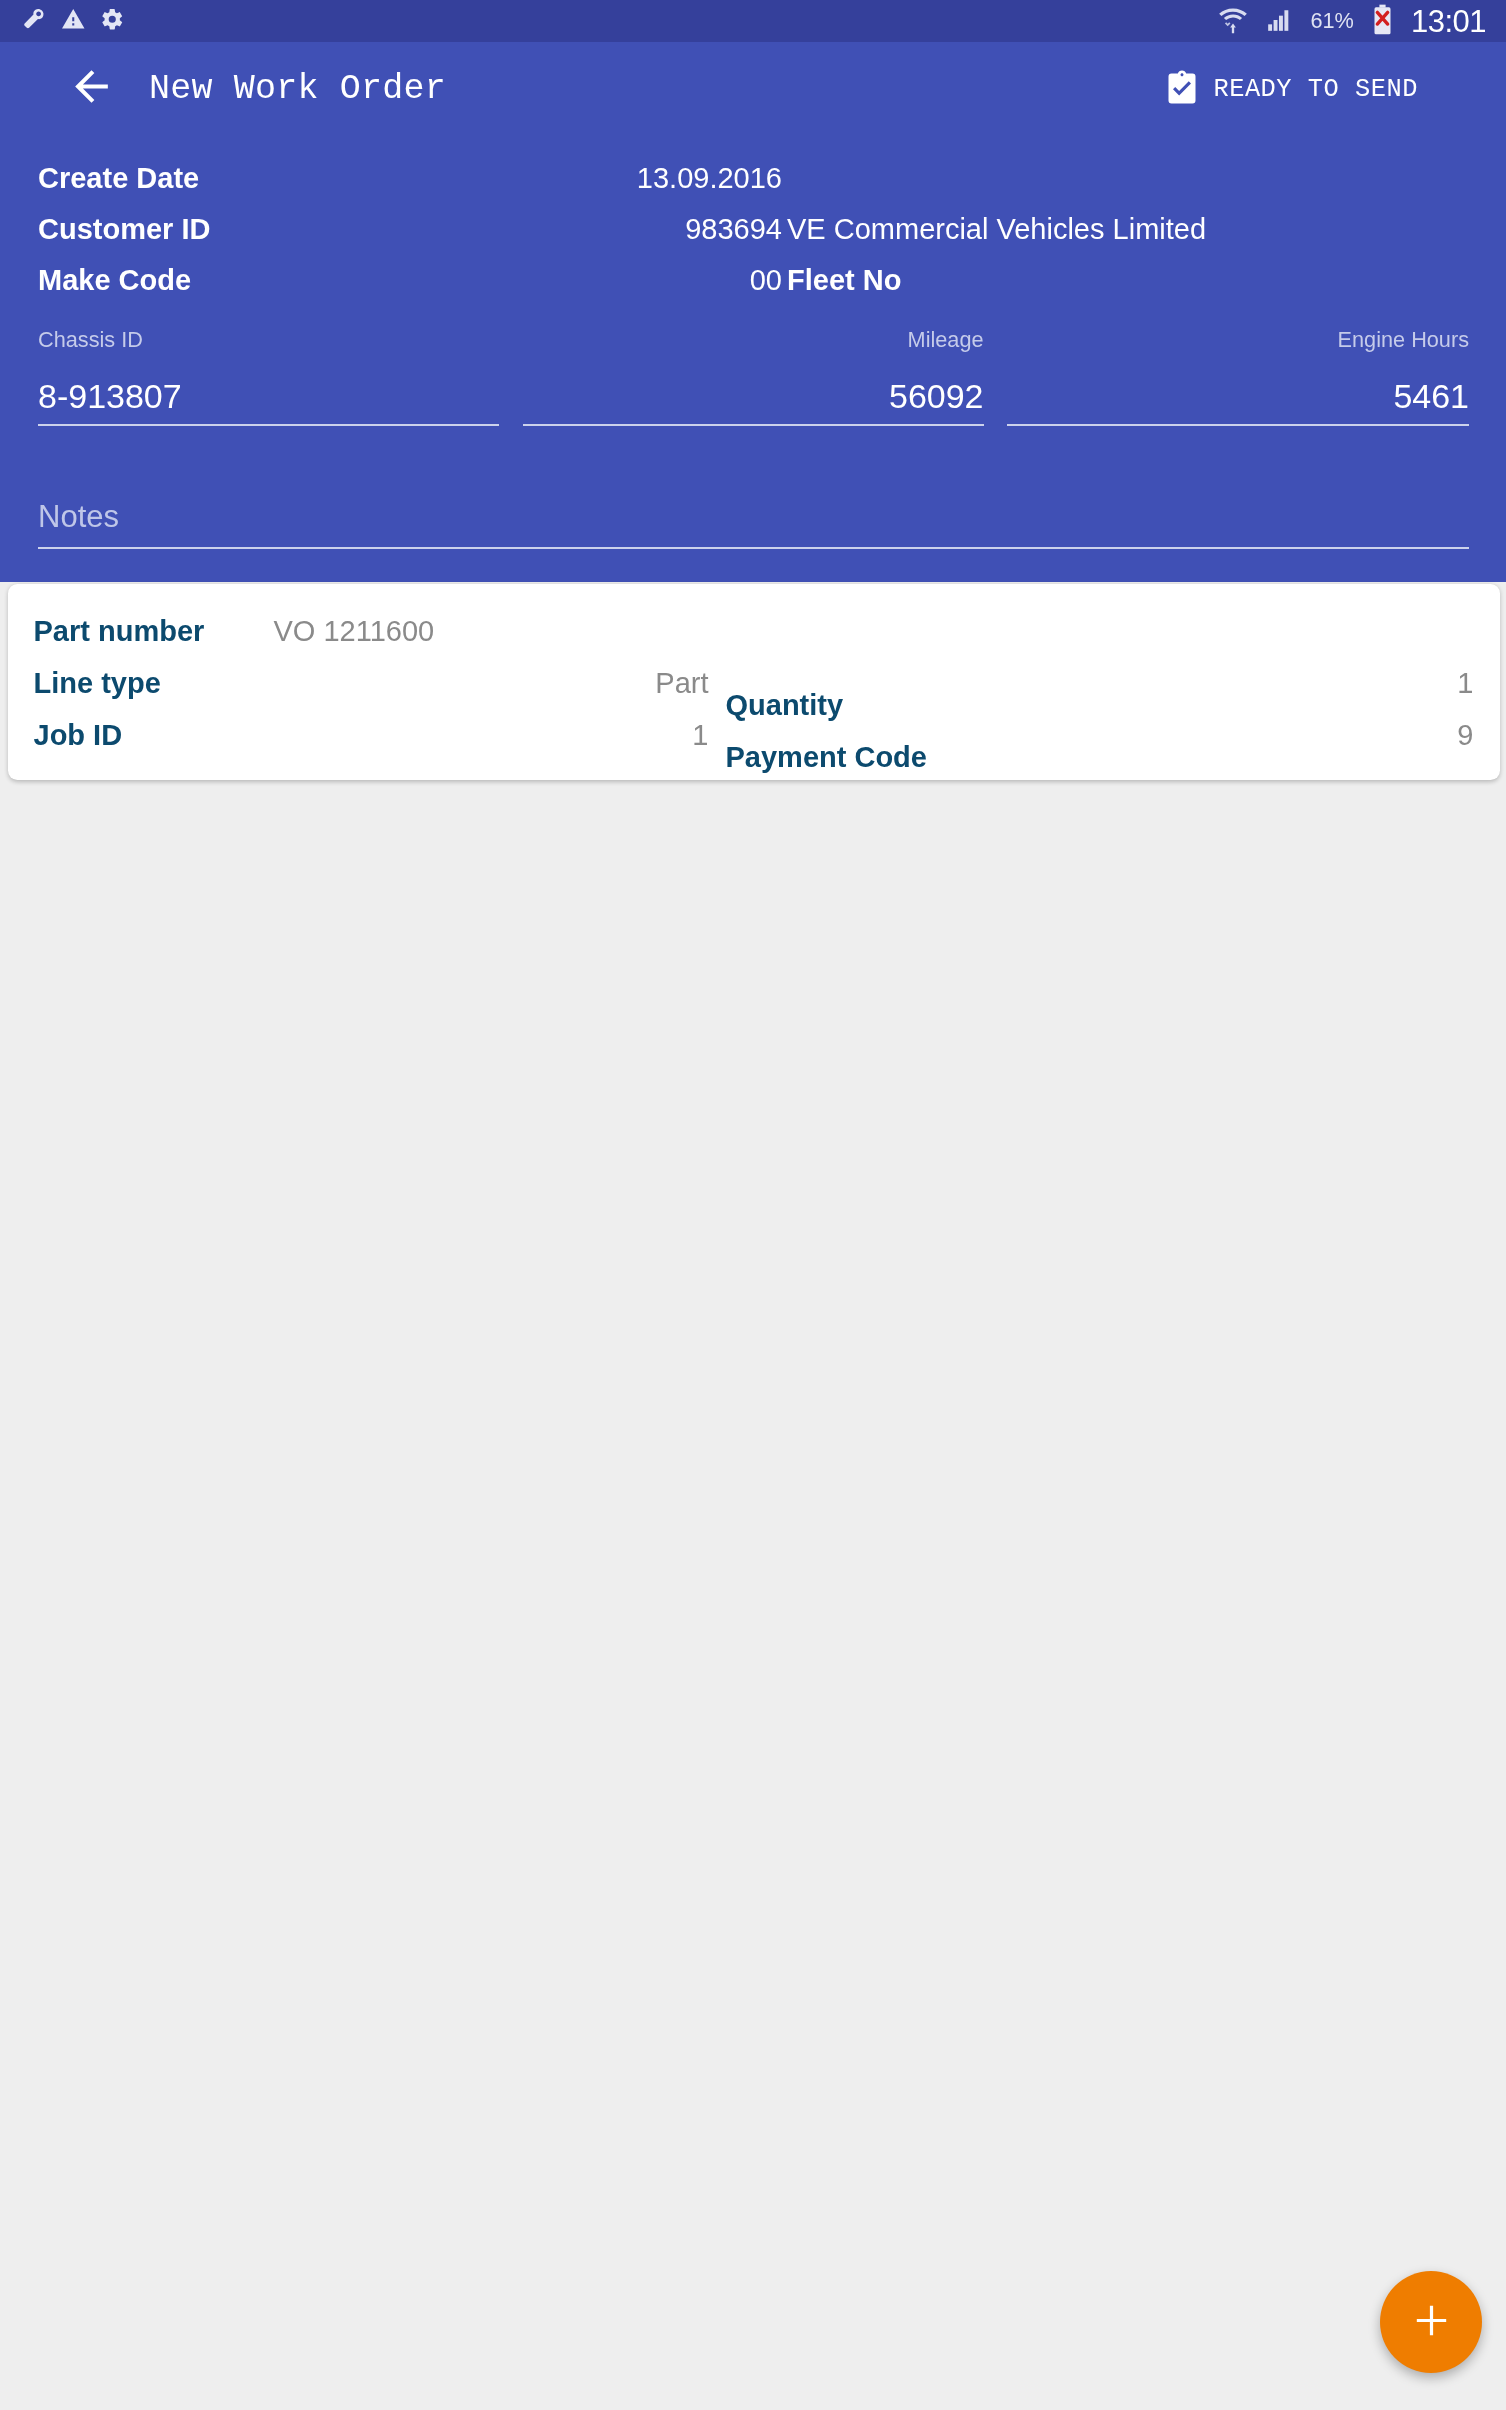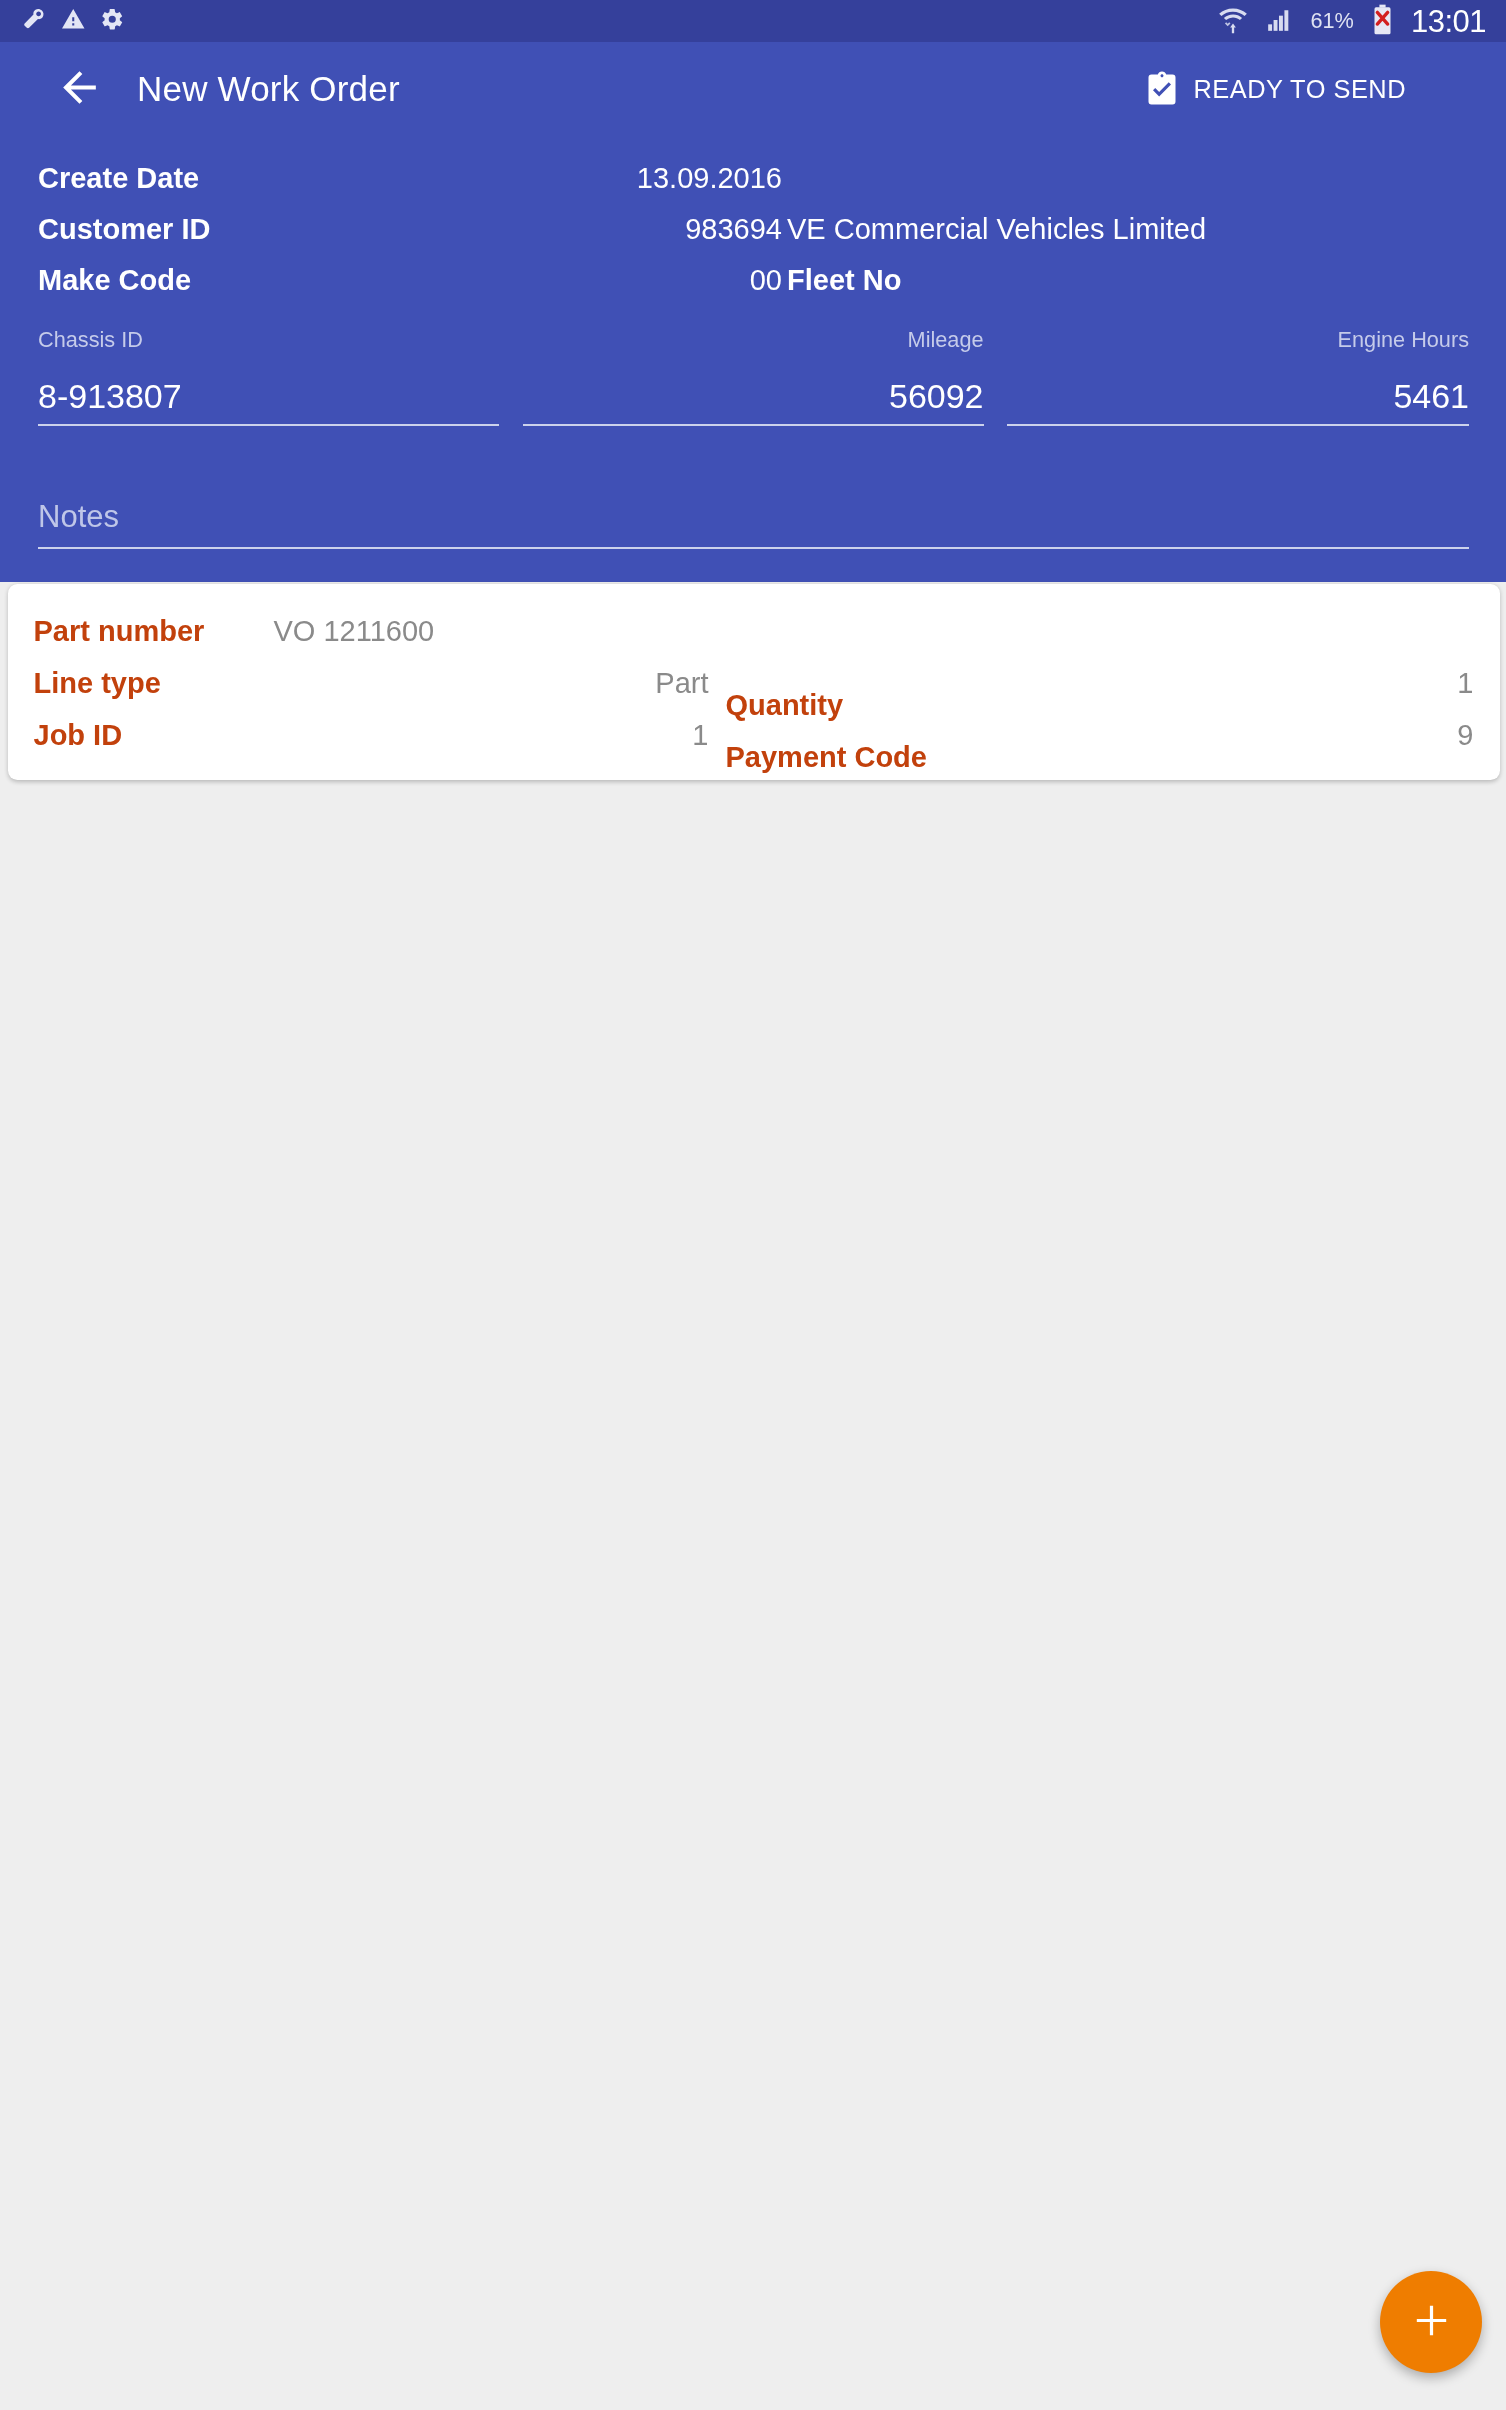--- a/index.html
+++ b/index.html
@@ -47,25 +47,26 @@
   .app-header {
     position: absolute;
     top: 42px; left: 0;
     width: 1507px;
     height: 540px;
     background: #4050b5;
   }
 
   .appbar {
     position: absolute;
-    top: 0; left: 0;
+    top: 0; left: 12px;
     width: 1406px;
     height: 94px;
     display: flex;
     align-items: center;
+    font-family: Liberation Mono, monospace;
   }
   .back-btn {
     width: 90px; height: 90px;
     margin-left: 34px;
     display: flex; align-items: center; justify-content: center;
     cursor: pointer;
   }
   .appbar-title {
     color: #ffffff;
     font-size: 35px;
@@ -184,21 +185,21 @@
     box-shadow: 0 1.9px 4.7px rgba(0,0,0,0.22);
     padding: 21px 26px 19px 26px;
     cursor: pointer;
   }
   .card-row {
     display: flex;
     align-items: center;
     height: 52px;
   }
   .c-label {
-    color: #c2410c;
+    color: #0c4a6e;
     font-size: 29px;
     font-weight: bold;
     flex: none;
   }
   .c-value {
     color: #8a8a8a;
     font-size: 29px;
     font-weight: normal;
   }
   .c-left-label  { width: 240px; }

